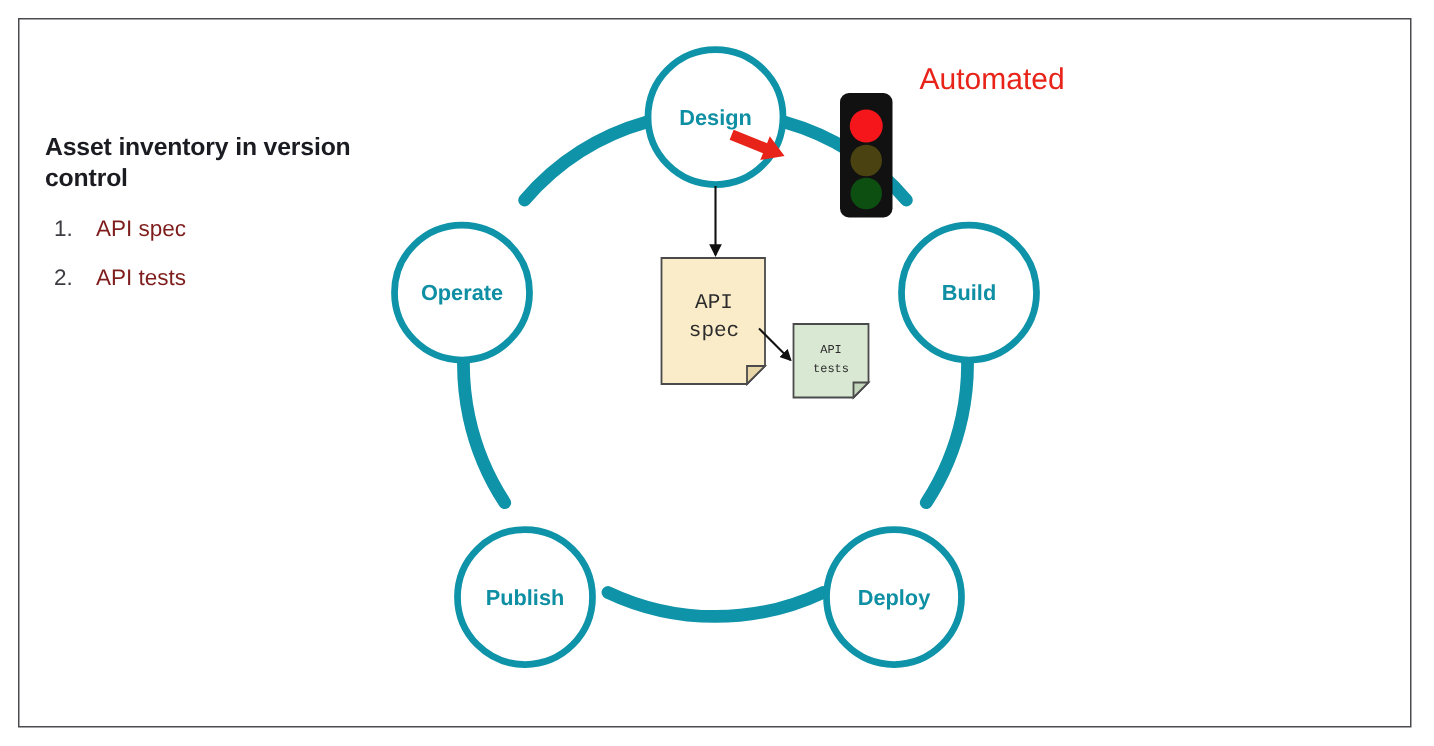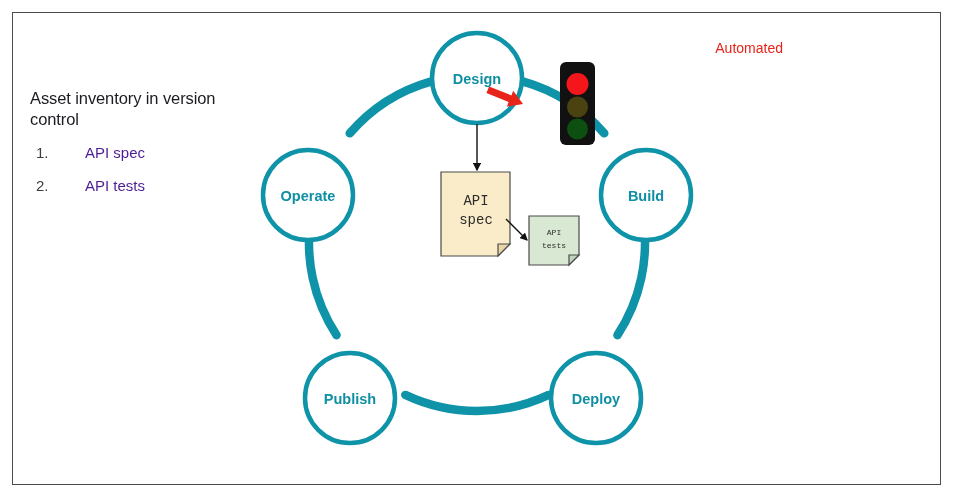--- a/index.html
+++ b/index.html
@@ -30,21 +30,21 @@
 
   
   #left-panel {
     position: absolute;
     left: 30px;
     top: 88px;
     width: 210px;
   }
   #asset-heading {
     font-size: 16.5px;
-    font-weight: normal;
+    font-weight: bold;
     color: #1b1b22;
     line-height: 1.28;
     letter-spacing: -0.1px;
     margin: 0 0 14px 0;
   }
   #asset-list {
     margin: 0;
     padding: 0;
     list-style: none;
   }
@@ -56,21 +56,21 @@
     margin-bottom: 16px;
   }
   .asset-num {
     width: 34px;
     flex: 0 0 34px;
     text-align: left;
     padding-left: 6px;
     box-sizing: border-box;
     color: #3c3c42;
   }
-  .asset-label { color: #4c1d95; margin-left: 21px; }
+  .asset-label { color: #7f1d1d; }
 
   
   #diagram {
     position: absolute;
     left: 0;
     top: 0;
     width: 956px;
     height: 497px;
   }
 
@@ -89,24 +89,23 @@
   }
   .doc-text-big { font-size: 14px; }
   .doc-text-small { font-size: 8px; }
 
   
   #annotation {
     position: absolute;
     left: 613px;
     top: 39px;
     width: 170px;
-    font-size: 14px;
+    font-size: 20px;
     line-height: 1.42;
     color: #e8231a;
-    text-align: right;
   }
 </style>
 </head>
 <body>
 
 <div id="canvas">
   <div id="frame"></div>
 
   <div id="left-panel">
     <div id="asset-heading">Asset inventory in version control</div>

